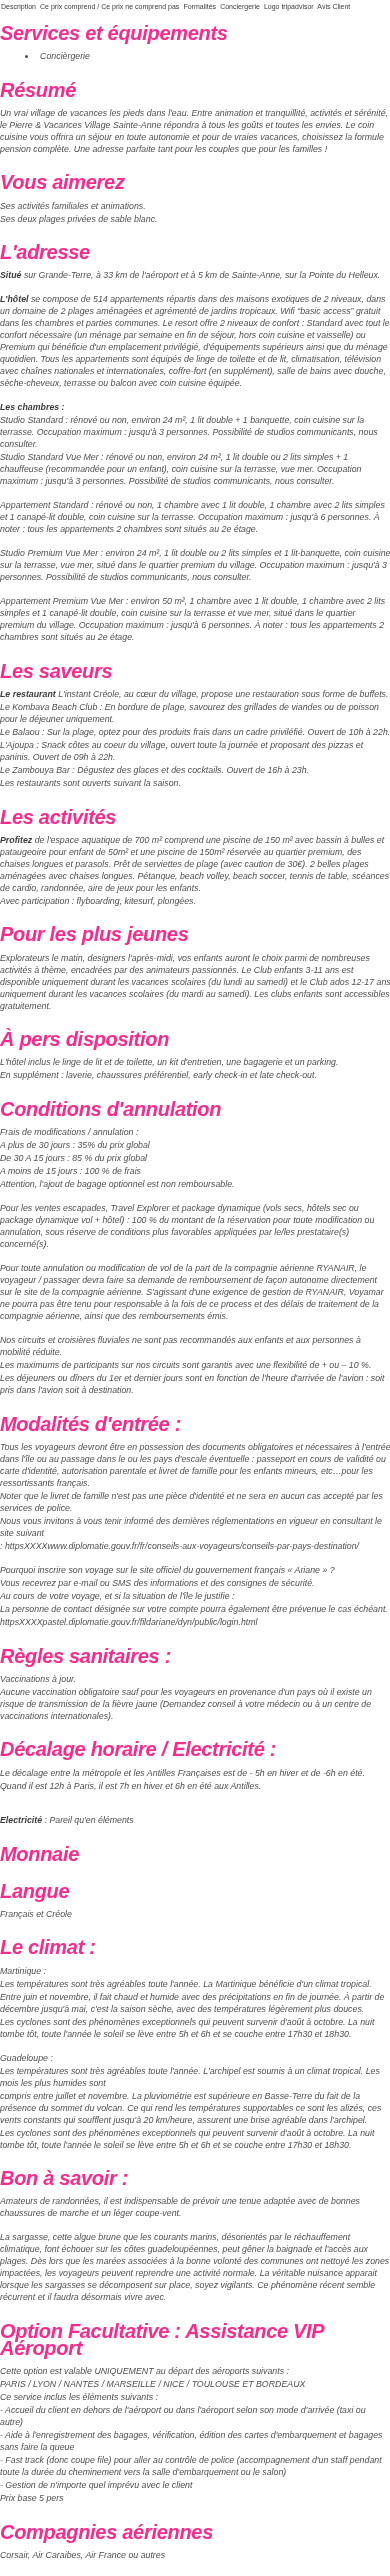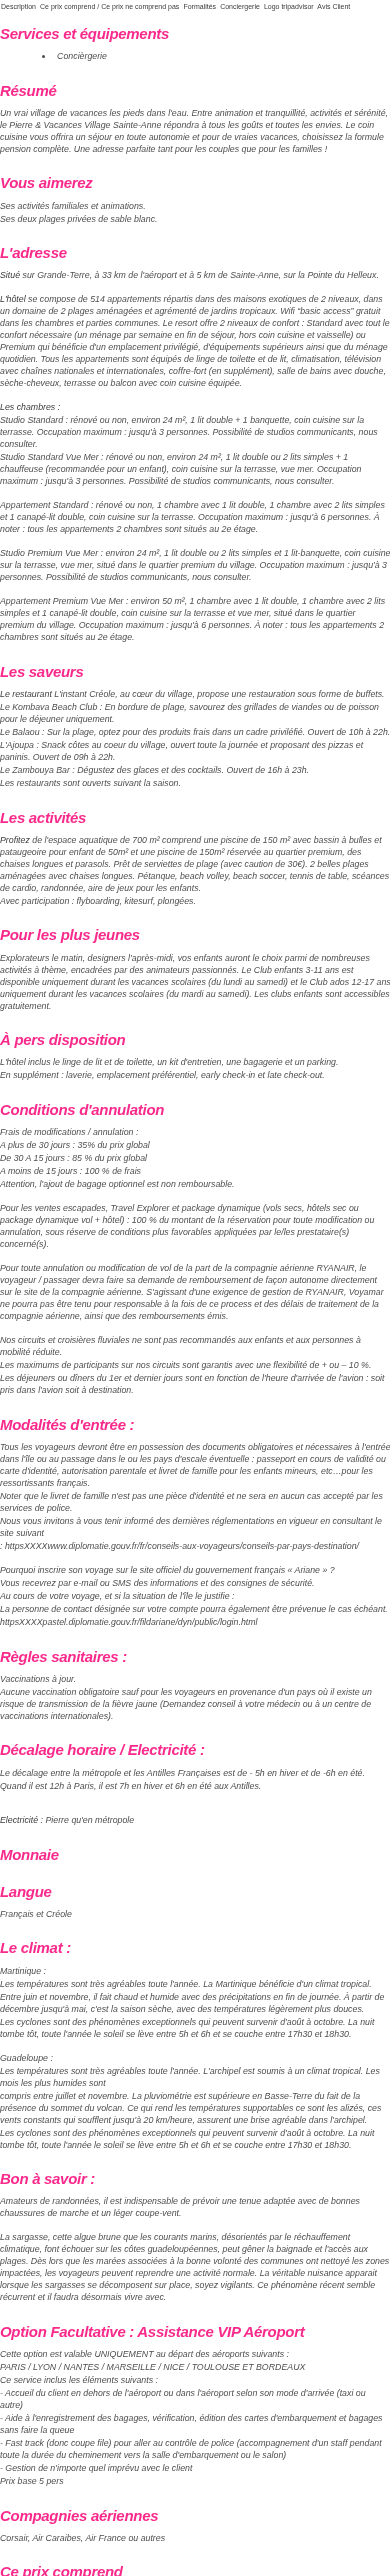--- a/index.html
+++ b/index.html
@@ -9,31 +9,31 @@
     font-size:8.8px;line-height:12px;color:#4E4E4E;
     overflow-x:hidden;
   }
   .page{width:391px;}
   
   .nav{padding:2.6px 0 0 1px;font-size:7px;line-height:8.8px;color:#3A3A3A;}
   .nav span.tab{margin-right:2.1px;cursor:pointer;}
   
   .h{
     color:#F92A8C;font-style:italic;font-weight:bold;
-    font-size:15px;line-height:17px;letter-spacing:-0.3px;
+    font-size:20px;line-height:17px;letter-spacing:-0.3px;
     margin:19.6px 0 8.2px 0;
   }
   #content > .h:first-child{margin-top:13.4px;}
   
   .p{margin:0 0 12px 0;font-style:italic;}
   .p.tight{margin-bottom:1px;}
-  .b{font-weight:normal;color:#3C3C3C;}
+  .b{font-weight:bold;color:#3C3C3C;}
   .sp{height:10.8px;}
   
-  ul.bl{margin:1px 0 12px 17px;padding:0 4px 0 37px;list-style:disc;}
+  ul.bl{margin:1px 0 12px 0;padding:0 4px 0 37px;list-style:disc;}
   ul.bl li{margin:0 0 0.5px 0;padding-left:3.1px;}
   ul.bl.italic{font-style:italic;}
 </style>
 </head>
 <body>
 
 <div class="page">
   <nav class="nav" id="nav"><span class="tab">Description</span> <span class="tab">Ce prix comprend / Ce prix ne comprend pas</span> <span class="tab">Formalités</span> <span class="tab">Conciergerie</span> <span class="tab">Logo tripadvisor</span> <span class="tab">Avis Client</span></nav>
   <div id="content">
       <div class="h">Services et équipements</div>
@@ -61,21 +61,21 @@
       <div class="p tight"><span>L'Ajoupa : Snack côtes au coeur du village, ouvert toute la journée et proposant des pizzas et paninis. Ouvert de 09h à 22h.</span></div>
       <div class="p tight"><span>Le Zambouya Bar : Dégustez des glaces et des cocktails. Ouvert de 16h à 23h.</span></div>
       <div class="p"><span>Les restaurants sont ouverts suivant la saison.</span></div>
       <div class="h">Les activités</div>
       <div class="p tight"><span class="b">Profitez</span><span> de l'espace aquatique de 700 m² comprend une piscine de 150 m² avec bassin à bulles et pataugeoire pour enfant de 50m² et une piscine de 150m² réservée au quartier premium, des chaises longues et parasols. Prêt de serviettes de plage (avec caution de 30€). 2 belles plages aménagées avec chaises longues. Pétanque, beach volley, beach soccer, tennis de table, scéances de cardio, randonnée, aire de jeux pour les enfants.</span></div>
       <div class="p"><span>Avec participation : flyboarding, kitesurf, plongées.</span></div>
       <div class="h">Pour les plus jeunes</div>
       <div class="p"><span>Explorateurs le matin, designers l'après-midi, vos enfants auront le choix parmi de nombreuses activités à thème, encadrées par des animateurs passionnés. Le Club enfants 3-11 ans est disponible uniquement durant les vacances scolaires (du lundi au samedi) et le Club ados 12-17 ans uniquement durant les vacances scolaires (du mardi au samedi). Les clubs enfants sont accessibles gratuitement.</span></div>
       <div class="h">À pers disposition</div>
       <div class="p tight"><span>L'hôtel inclus le linge de lit et de toilette, un kit d'entretien, une bagagerie et un parking.</span></div>
-      <div class="p"><span>En supplément : laverie, emplacement préférentiel, early check-in et late check-out.</span></div>
+      <div class="p"><span>En supplément : laverie, chaussures préférentiel, early check-in et late check-out.</span></div>
       <div class="h">Conditions d'annulation</div>
       <div class="p tight"><span>Frais de modifications / annulation :</span></div>
       <div class="p tight"><span>A plus de 30 jours : 35% du prix global</span></div>
       <div class="p tight"><span>De 30 A 15 jours : 85 % du prix global</span></div>
       <div class="p tight"><span>A moins de 15 jours : 100 % de frais</span></div>
       <div class="p"><span>Attention, l'ajout de bagage optionnel est non remboursable.</span></div>
       <div class="p"><span>Pour les ventes escapades, Travel Explorer et package dynamique (vols secs, hôtels sec ou package dynamique vol + hôtel) : 100 % du montant de la réservation pour toute modification ou annulation, sous réserve de conditions plus favorables appliquées par le/les prestataire(s) concerné(s).</span></div>
       <div class="p"><span>Pour toute annulation ou modification de vol de la part de la compagnie aérienne RYANAIR, le voyageur / passager devra faire sa demande de remboursement de façon autonome directement sur le site de la compagnie aérienne. S'agissant d'une exigence de gestion de RYANAIR, Voyamar ne pourra pas être tenu pour responsable à la fois de ce process et des délais de traitement de la compagnie aérienne, ainsi que des remboursements émis.</span></div>
       <div class="p tight"><span>Nos circuits et croisières fluviales ne sont pas recommandés aux enfants et aux personnes à mobilité réduite.</span></div>
       <div class="p tight"><span>Les maximums de participants sur nos circuits sont garantis avec une flexibilité de + ou – 10 %.</span></div>
@@ -90,21 +90,21 @@
       <div class="p tight"><span>Au cours de votre voyage, et si la situation de l'île le justifie :</span></div>
       <div class="p tight"><span>La personne de contact désignée sur votre compte pourra également être prévenue le cas échéant.</span></div>
       <div class="p"><span>httpsXXXXpastel.diplomatie.gouv.fr/fildariane/dyn/public/login.html</span></div>
       <div class="h">Règles sanitaires :</div>
       <div class="p tight"><span>Vaccinations à jour.</span></div>
       <div class="p"><span>Aucune vaccination obligatoire sauf pour les voyageurs en provenance d'un pays où il existe un risque de transmission de la fièvre jaune (Demandez conseil à votre médecin ou à un centre de vaccinations internationales).</span></div>
       <div class="h">Décalage horaire / Electricité :</div>
       <div class="p tight"><span>Le décalage entre la métropole et les Antilles Françaises est de - 5h en hiver et de -6h en été.</span></div>
       <div class="p"><span>Quand il est 12h à Paris, il est 7h en hiver et 6h en été aux Antilles.</span></div>
       <div class="sp"></div>
-      <div class="p"><span class="b">Electricité</span><span> : Pierre qu'en métropole</span></div>
+      <div class="p"><span class="b">Electricité</span><span> : Pareil qu'en éléments</span></div>
       <div class="h">Monnaie</div>
       <div class="h">Langue</div>
       <div class="p"><span>Français et Créole</span></div>
       <div class="h">Le climat :</div>
       <div class="p tight"><span>Martinique :</span></div>
       <div class="p tight"><span>Les températures sont très agréables toute l'année. La Martinique bénéficie d'un climat tropical.</span></div>
       <div class="p tight"><span>Entre juin et novembre, il fait chaud et humide avec des précipitations en fin de journée. À partir de décembre jusqu'à mai, c'est la saison sèche, avec des températures légèrement plus douces.</span></div>
       <div class="p"><span>Les cyclones sont des phénomènes exceptionnels qui peuvent survenir d'août à octobre. La nuit tombe tôt, toute l'année le soleil se lève entre 5h et 6h et se couche entre 17h30 et 18h30.</span></div>
       <div class="p tight"><span>Guadeloupe :</span></div>
       <div class="p tight"><span>Les températures sont très agréables toute l'année. L'archipel est soumis à un climat tropical. Les mois les plus humides sont</span></div>

